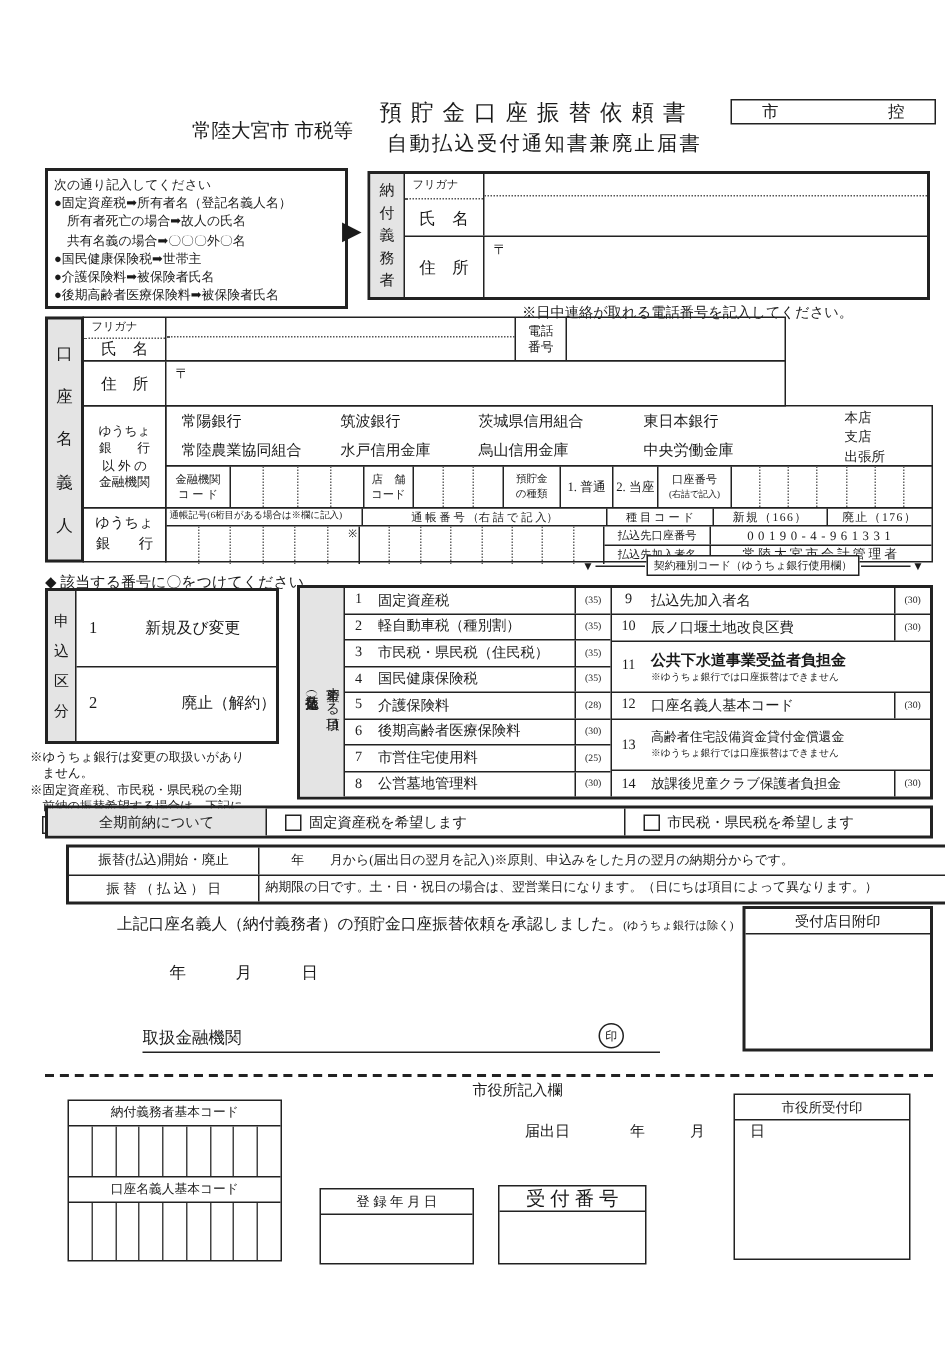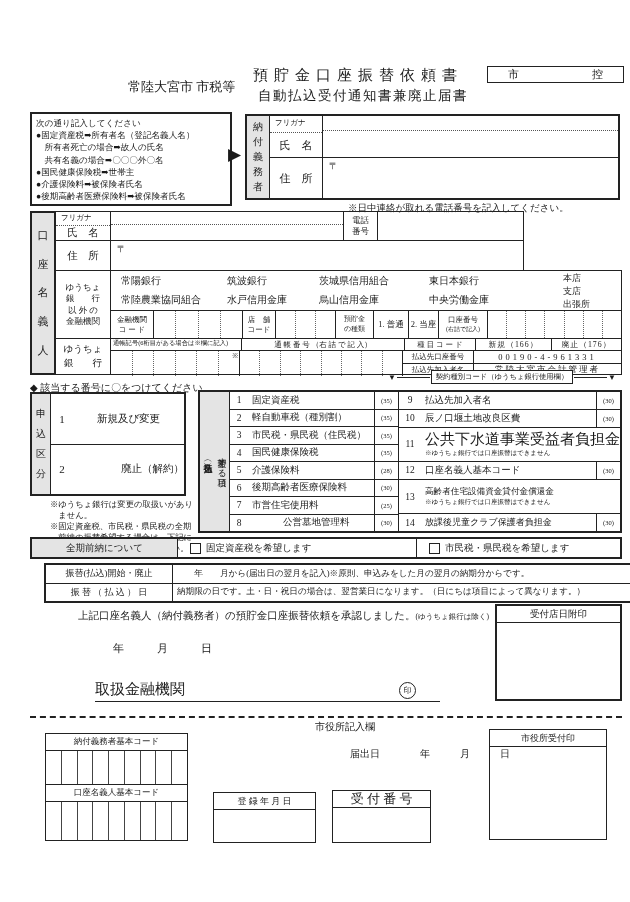--- a/index.html
+++ b/index.html
@@ -244,21 +244,21 @@
         <span style="width:22px;text-align:center;font-size:11px;">1</span>
         <span style="flex:1;text-align:center;font-size:10.5px;">新規及び変更</span>
       </div>
       <div class="fx" style="flex:1;align-items:center;">
         <span style="width:22px;text-align:center;font-size:11px;">2</span>
         <span style="flex:1;text-align:right;font-size:10.5px;">廃止（解約）</span>
       </div>
     </div>
   </div>
 
-  <div class="abs" style="left:20px;top:500px;width:178px;font-size:8.3px;line-height:1.32;margin-left:30px;">
+  <div class="abs" style="left:20px;top:500px;width:178px;font-size:8.3px;line-height:1.32;">
     <div>※ゆうちょ銀行は変更の取扱いがあり</div>
     <div>　ません。</div>
     <div>※固定資産税、市民税・県民税の全期</div>
     <div>　前納の振替希望する場合は、下記に</div>
     <div>　<span class="chkbox">レ</span><span>チェックを記入してください。</span></div>
   </div>
 
   <div class="abs b2 fx" style="left:198px;top:390px;width:424px;height:143px;">
     <div class="gray brd abs" style="left:0;top:0;width:30px;height:100%;">
       <span class="vtx abs" style="left:1px;top:50%;transform:translateY(-50%);font-size:9px;">振替（払込）を</span>
@@ -295,39 +295,39 @@
         <span class="nowrap" style="flex:1;font-size:9.5px;padding-left:4px;">後期高齢者医療保険料</span>
         <span class="fx ctr" style="width:23px;height:100%;border-left:1px solid #222;font-size:6.5px;">(30)</span>
       </div>
       <div class="fx bbd" style="flex:1;align-items:center;">
         <span style="width:18px;text-align:center;font-size:9.5px;">7</span>
         <span class="nowrap" style="flex:1;font-size:9.5px;padding-left:4px;">市営住宅使用料</span>
         <span class="fx ctr" style="width:23px;height:100%;border-left:1px solid #222;font-size:6.5px;">(25)</span>
       </div>
       <div class="fx" style="flex:1;align-items:center;">
         <span style="width:18px;text-align:center;font-size:9.5px;">8</span>
-        <span class="nowrap" style="flex:1;font-size:9.5px;padding-left:4px;margin-left:31px;">公営墓地管理料</span>
+        <span class="nowrap" style="flex:1;font-size:9.5px;padding-left:4px;">公営墓地管理料</span>
         <span class="fx ctr" style="width:23px;height:100%;border-left:1px solid #222;font-size:6.5px;">(30)</span>
       </div>
     </div>
     <div class="fx col" style="flex:1;">
       <div class="fx bbd" style="flex:1;align-items:center;">
         <span style="width:22px;text-align:center;font-size:9.5px;">9</span>
         <span class="nowrap" style="flex:1;font-size:9.5px;padding-left:4px;">払込先加入者名</span>
         <span class="fx ctr" style="width:23px;height:100%;border-left:1px solid #222;font-size:6.5px;">(30)</span>
       </div>
       <div class="fx bbd" style="flex:1;align-items:center;">
         <span style="width:22px;text-align:center;font-size:9.5px;">10</span>
         <span class="nowrap" style="flex:1;font-size:9.5px;padding-left:4px;">辰ノ口堰土地改良区費</span>
         <span class="fx ctr" style="width:23px;height:100%;border-left:1px solid #222;font-size:6.5px;">(30)</span>
       </div>
       <div class="fx bbd" style="flex:2;align-items:center;">
         <span style="width:22px;text-align:center;font-size:9.5px;">11</span>
         <span class="fx col" style="flex:1;padding-left:4px;justify-content:center;">
-          <span class="nowrap" style="font-size:15px;">公共下水道事業受益者負担金</span>
+          <span class="nowrap" style="font-size:10px;font-weight:bold;">公共下水道事業受益者負担金</span>
           <span class="nowrap small-note">※ゆうちょ銀行では口座振替はできません</span>
         </span>
       </div>
       <div class="fx bbd" style="flex:1;align-items:center;">
         <span style="width:22px;text-align:center;font-size:9.5px;">12</span>
         <span class="nowrap" style="flex:1;font-size:9.5px;padding-left:4px;">口座名義人基本コード</span>
         <span class="fx ctr" style="width:23px;height:100%;border-left:1px solid #222;font-size:6.5px;">(30)</span>
       </div>
       <div class="fx bbd" style="flex:2;align-items:center;">
         <span style="width:22px;text-align:center;font-size:9.5px;">13</span>
@@ -365,21 +365,21 @@
       <div class="brd fx ctr" style="width:126px;font-size:9px;">振 替 （ 払 込 ） 日</div>
       <div class="fx nowrap" style="flex:1;align-items:center;padding-left:4px;font-size:8.6px;">納期限の日です。土・日・祝日の場合は、翌営業日になります。（日にちは項目によって異なります。）</div>
     </div>
   </div>
 
   <div class="abs nowrap" style="left:78px;top:609px;font-size:10.5px;">
     <span>上記口座名義人（納付義務者）の預貯金口座振替依頼を承認しました。</span><span style="font-size:7.5px;">(ゆうちょ銀行は除く)</span>
   </div>
   <div class="abs" style="left:113px;top:641px;font-size:11px;">年　　　月　　　日</div>
   <div class="abs fx" style="left:95px;top:680px;width:345px;height:22px;border-bottom:1px solid #222;align-items:flex-end;justify-content:space-between;padding:0 24px 2px 0;">
-    <span style="font-size:15px;">取扱金融機関</span>
+    <span style="font-size:11px;">取扱金融機関</span>
     <span class="seal">印</span>
   </div>
   <div class="abs b2 fx col" style="left:495px;top:604px;width:127px;height:97px;">
     <div class="bbd fx ctr" style="height:16px;font-size:9.5px;">受付店日附印</div>
     <div style="flex:1;"></div>
   </div>
 
   <div class="abs" style="left:30px;top:716px;width:592px;border-top:2px dashed #222;"></div>
   <div class="abs" style="left:225px;top:720px;width:240px;text-align:center;font-size:10px;">市役所記入欄</div>
 

